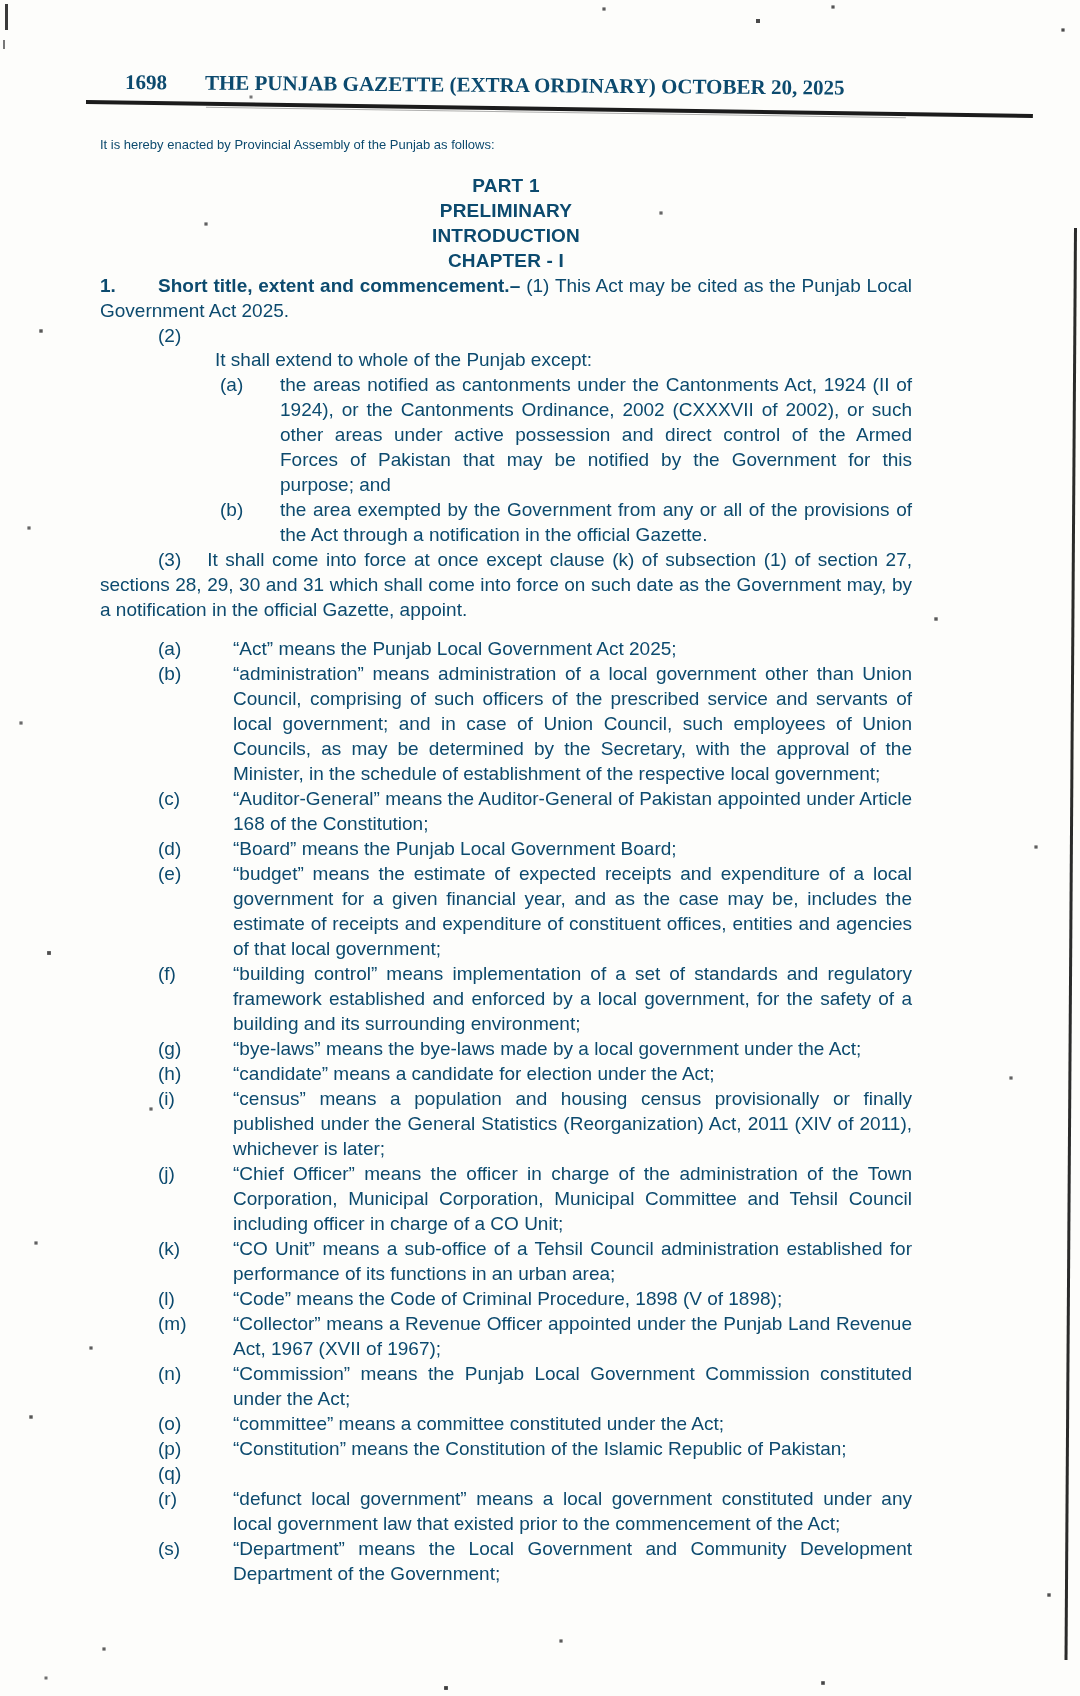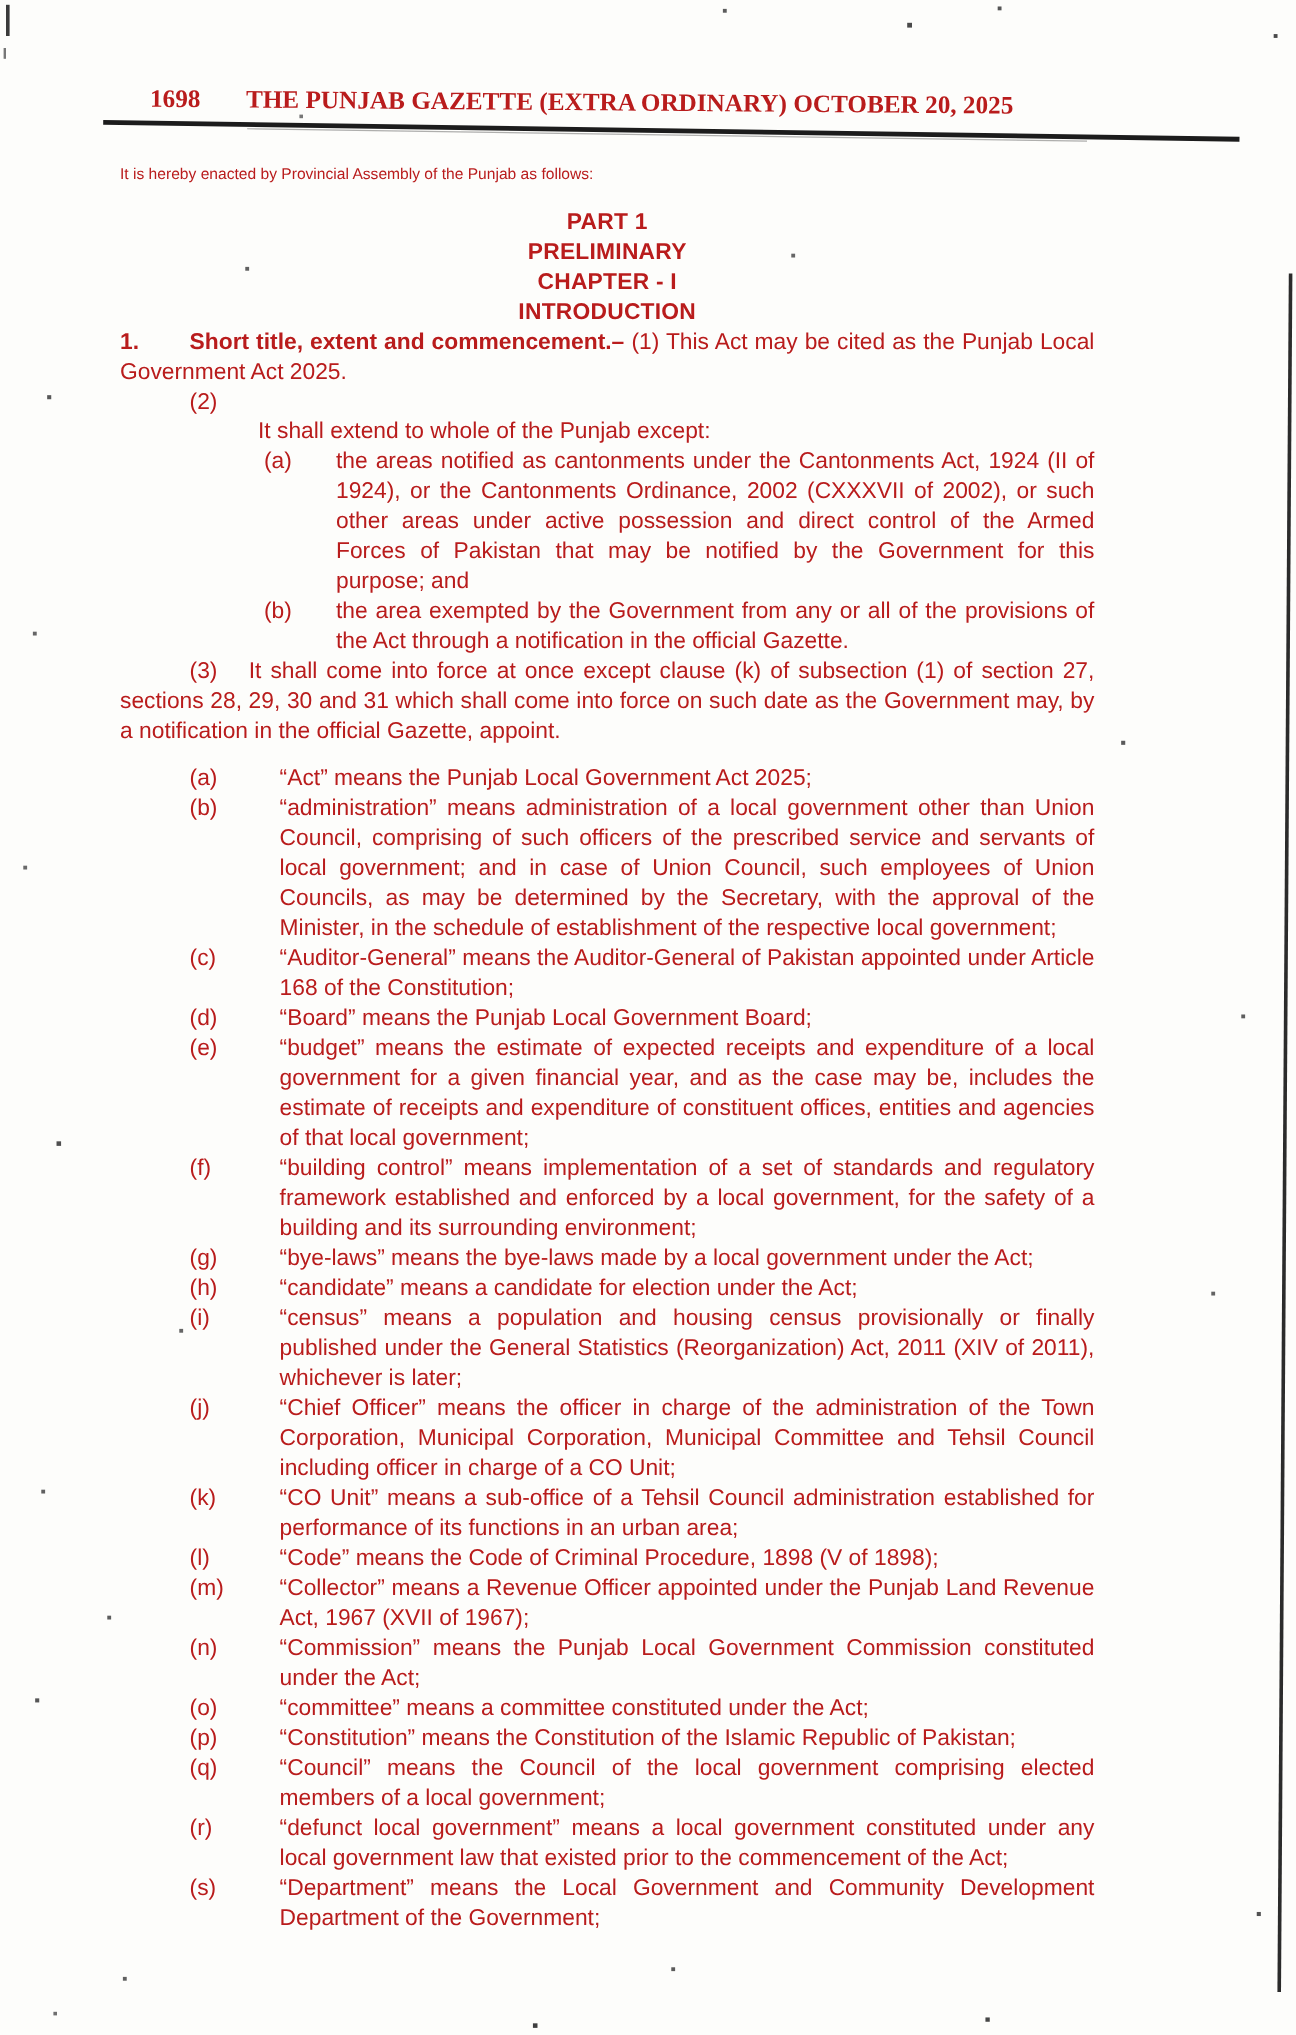--- a/index.html
+++ b/index.html
@@ -1,21 +1,21 @@
 <!DOCTYPE html>
 <html><head>
 <meta charset="utf-8">
 <style>
   * { margin:0; padding:0; box-sizing:border-box; }
   html,body { background:#e8e8e8; }
   .page {
     position:relative; width:1080px; height:1696px;
     background:#fdfdfb; overflow:hidden;
     font-family:"Liberation Sans", sans-serif;
-    color:#b91c1c; font-size:19px; line-height:25px;
+    color:#0c4a6e; font-size:19px; line-height:25px;
   }
   
   .hdr { position:absolute; left:125px; top:70px; width:760px;
          font-family:"Liberation Serif", serif; font-weight:bold; font-size:21px;
          transform:rotate(0.45deg); transform-origin:left center; white-space:nowrap; }
   .hdr .pgnum { display:inline-block; width:80px; }
   .hdr-rule { position:absolute; left:86px; top:100px; width:947px; height:4px;
               background:#1c1c1c; transform:rotate(0.85deg); transform-origin:left center; }
   .hdr-rule:after { content:""; position:absolute; left:120px; top:5px; width:700px; height:1px; background:rgba(30,30,30,.35); }
 
@@ -72,22 +72,22 @@
   </div>
   <div class="hdr-rule"></div>
 
   <div class="content">
 
     <p class="enact">It is hereby enacted by Provincial Assembly of the Punjab as follows:</p>
 
     <div class="headings">
       <div>PART 1</div>
       <div>PRELIMINARY</div>
+      <div>INTRODUCTION</div>
       <div>CHAPTER - I</div>
-      <div>INTRODUCTION</div>
     </div>
 
     <div>
       <p class="para">
         <span class="secnum">1.</span><span class="sectitle">Short title, extent and commencement.–</span><span class="clause">(1) This Act may be cited as the Punjab Local Government Act 2025.</span>
       </p>
 
       <div class="subrow">
         <span class="slbl">(2)</span>
         <span class="stxt">It shall extend to whole of the Punjab except:</span>
@@ -168,21 +168,20 @@
       <div class="drow">
         <span class="dlbl">(o)</span>
         <span class="dtxt">“committee” means a committee constituted under the Act;</span>
       </div>
       <div class="drow">
         <span class="dlbl">(p)</span>
         <span class="dtxt">“Constitution” means the Constitution of the Islamic Republic of Pakistan;</span>
       </div>
       <div class="drow">
         <span class="dlbl">(q)</span>
-        <span class="dtxt">“Council” means the Council of the local government comprising elected members of a local government;</span>
       </div>
       <div class="drow">
         <span class="dlbl">(r)</span>
         <span class="dtxt">“defunct local government” means a local government constituted under any local government law that existed prior to the commencement of the Act;</span>
       </div>
       <div class="drow">
         <span class="dlbl">(s)</span>
         <span class="dtxt">“Department” means the Local Government and Community Development Department of the Government;</span>
       </div>
     </div>

